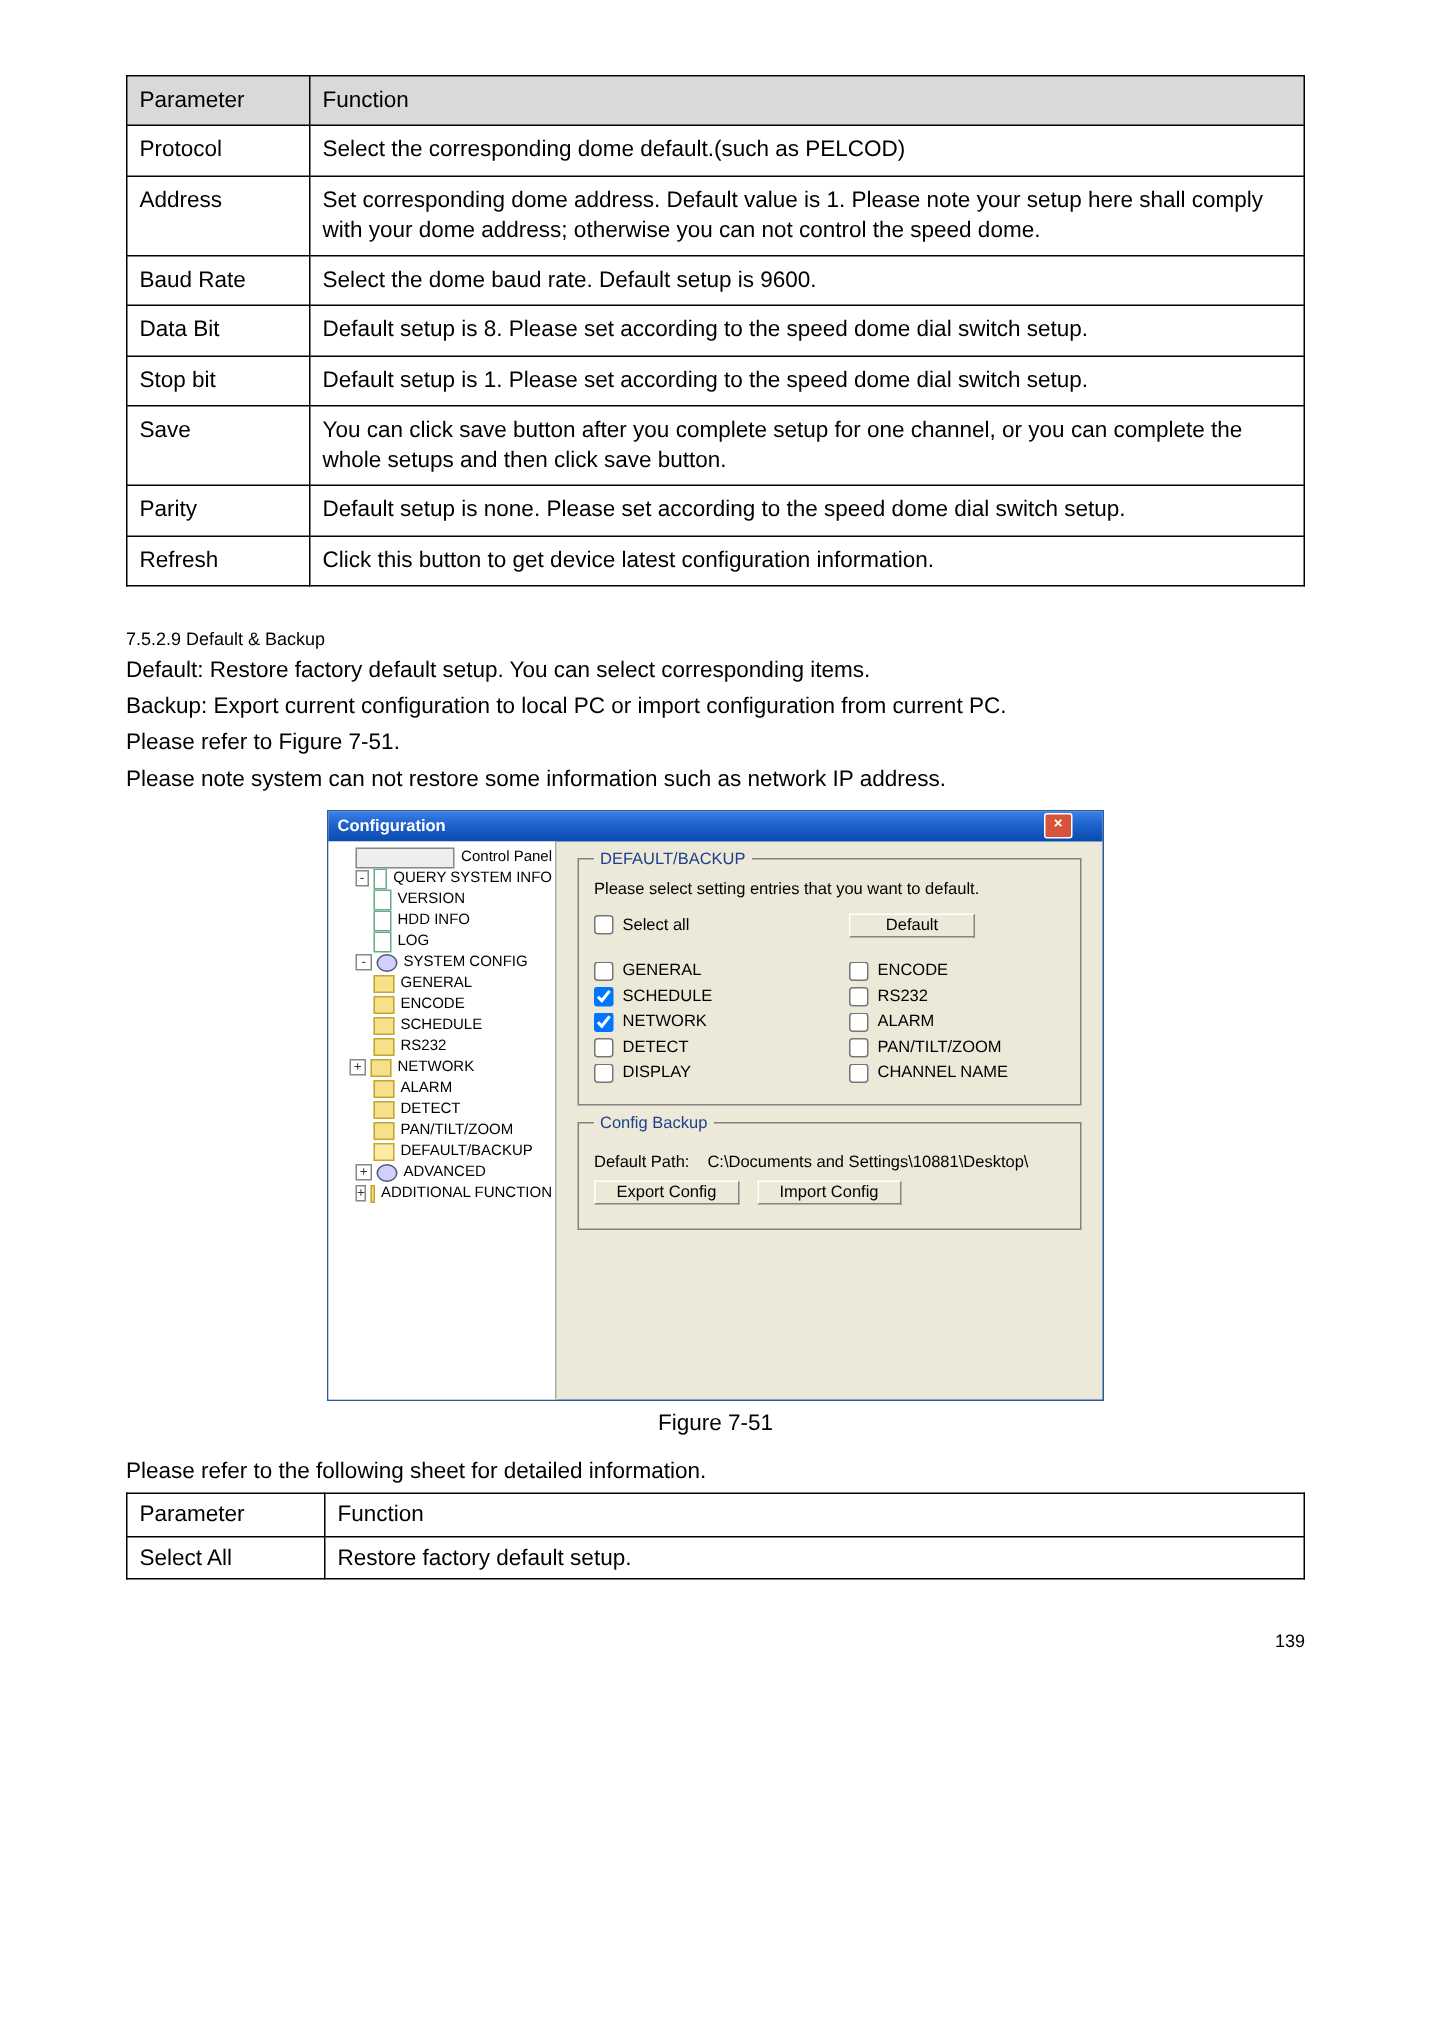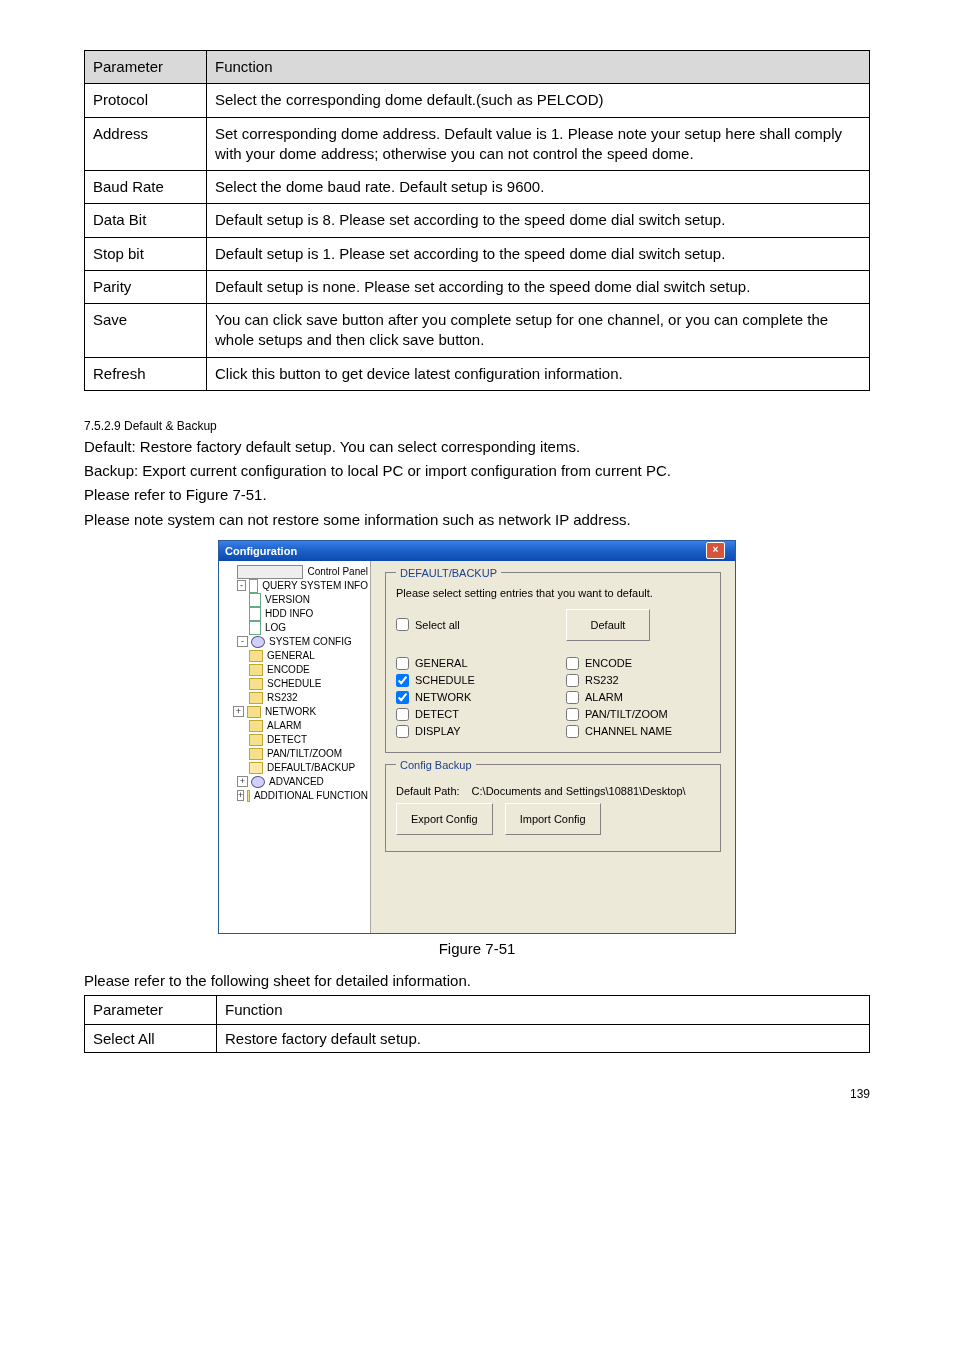--- a/index.html
+++ b/index.html
@@ -42,21 +42,21 @@
     font-size: 11px;
     box-sizing: border-box;
   }
   .titlebar {
     height: 20px;
     background: linear-gradient(to bottom, #3a80e8, #1b5fc8 50%, #0b4bb0);
     color: #fff;
     display: flex;
     align-items: center;
     justify-content: space-between;
-    padding: 0 10px 0 6px;
+    padding: 0 20px 0 6px;
     font-weight: bold;
     font-size: 11px;
   }
   .close-btn {
     width: 17px; height: 15px;
     background: #d8533b;
     border: 1px solid #fff;
     color: #fff;
     font-size: 10px;
     text-align: center;
@@ -111,21 +111,21 @@
   fieldset legend { color: #1e3f8c; font-size: 11px; padding: 0 4px; }
   .prompt { margin: 0 0 10px 0; }
   .row-chk { display: flex; align-items: center; gap: 40px; margin: 4px 0; }
   .row-chk .col { display:flex; align-items:center; gap:4px; width:130px; }
   .winbtn {
     background: #ece9d8;
     border: 1px solid #848284;
     border-top-color:#fff; border-left-color:#fff;
     font-size: 11px;
     padding: 1px 14px;
-    height: 32px;
+    height: 16px;
     box-sizing: border-box;
     display:inline-flex; align-items:center; justify-content:center;
     min-width: 84px;
   }
   .path-row { display:flex; align-items:flex-end; gap:12px; margin:6px 0; }
   .figure-caption { text-align: center; margin: 6px 0 14px 0; }
   
   table.param2 {
     border-collapse: collapse;
     width: 100%;
@@ -163,26 +163,26 @@
   </tr>
   <tr>
     <td class="col1">Data Bit</td>
     <td>Default setup is 8. Please set according to the speed dome dial switch setup.</td>
   </tr>
   <tr>
     <td class="col1">Stop bit</td>
     <td>Default setup is 1. Please set according to the speed dome dial switch setup.</td>
   </tr>
   <tr>
+    <td class="col1">Save</td>
+    <td>You can click save button after you complete setup for one channel, or you can complete the whole setups and then click save button.</td>
+  </tr>
+  <tr>
     <td class="col1">Parity</td>
     <td>Default setup is none. Please set according to the speed dome dial switch setup.</td>
-  </tr>
-  <tr>
-    <td class="col1">Save</td>
-    <td>You can click save button after you complete setup for one channel, or you can complete the whole setups and then click save button.</td>
   </tr>
   <tr>
     <td class="col1">Refresh</td>
     <td>Click this button to get device latest configuration information.</td>
   </tr>
 </tbody>
   </table>
 
 <div class="sect-head">7.5.2.9  Default &amp; Backup</div>
 <p class="body-text">Default: Restore factory default setup. You can select corresponding items.</p>

